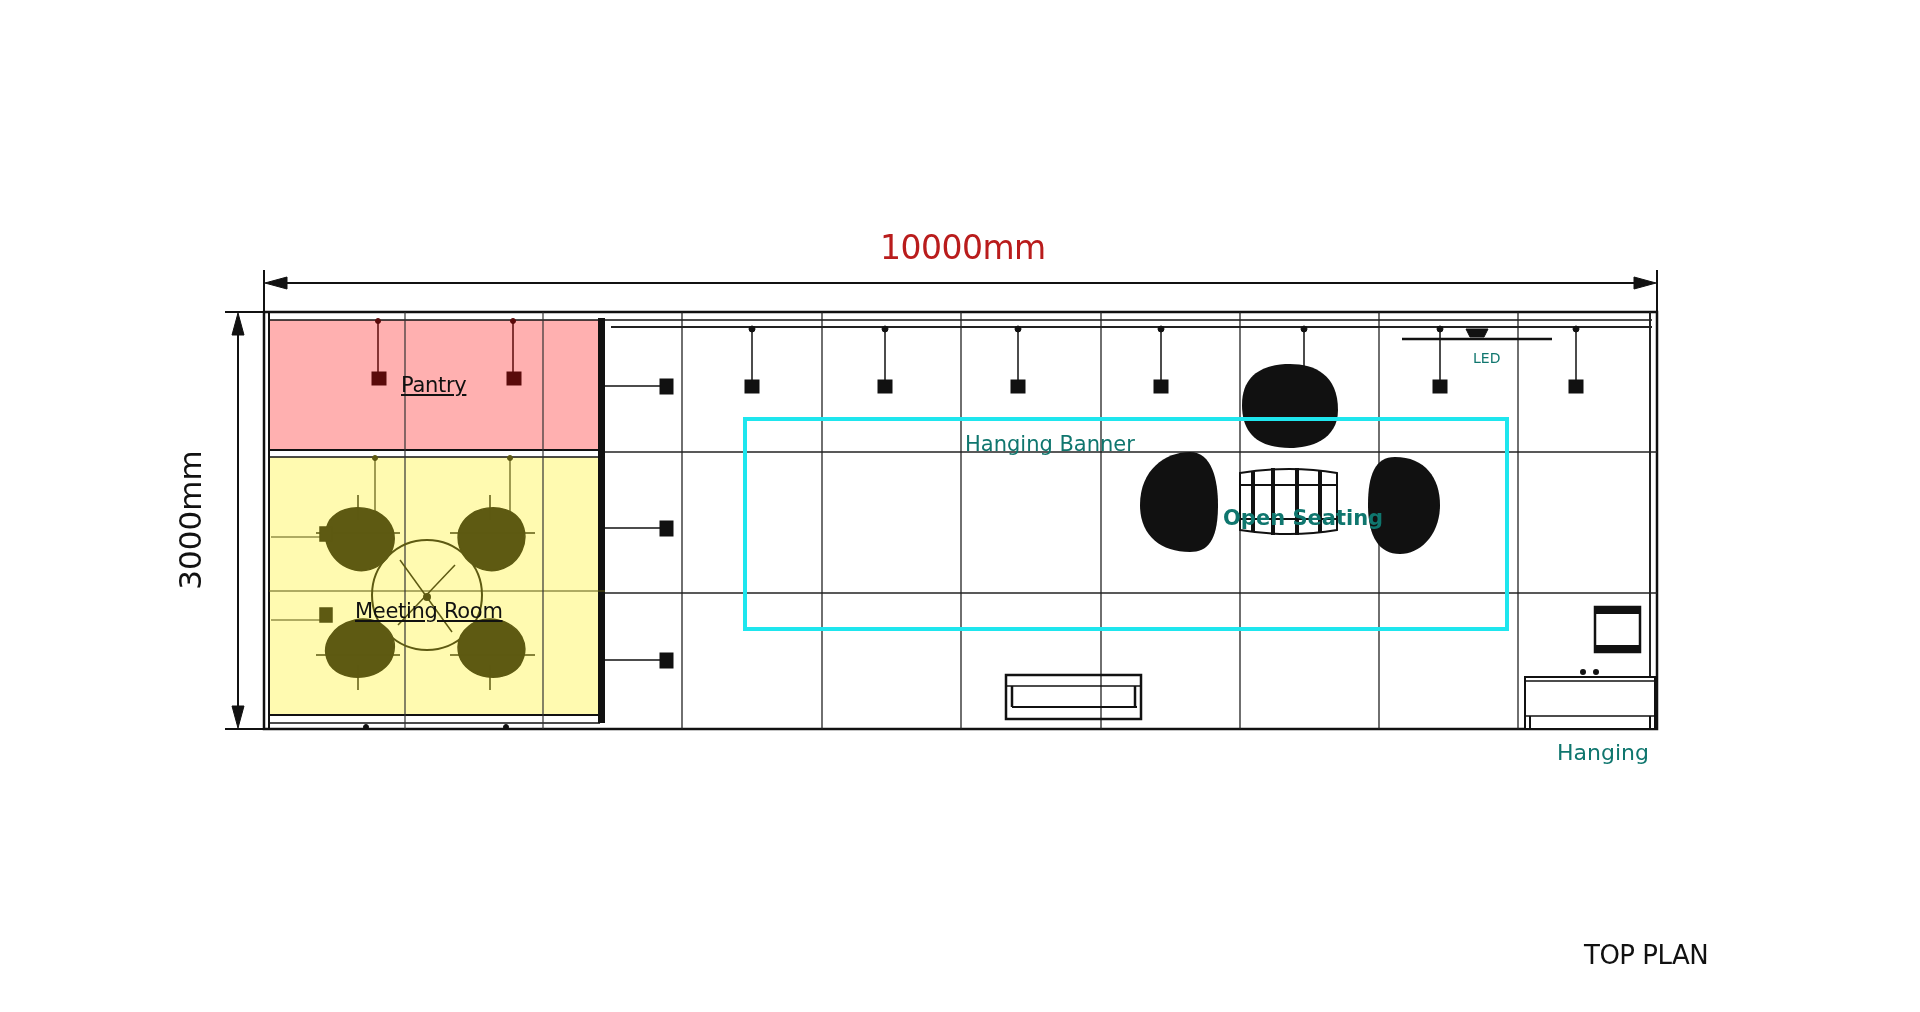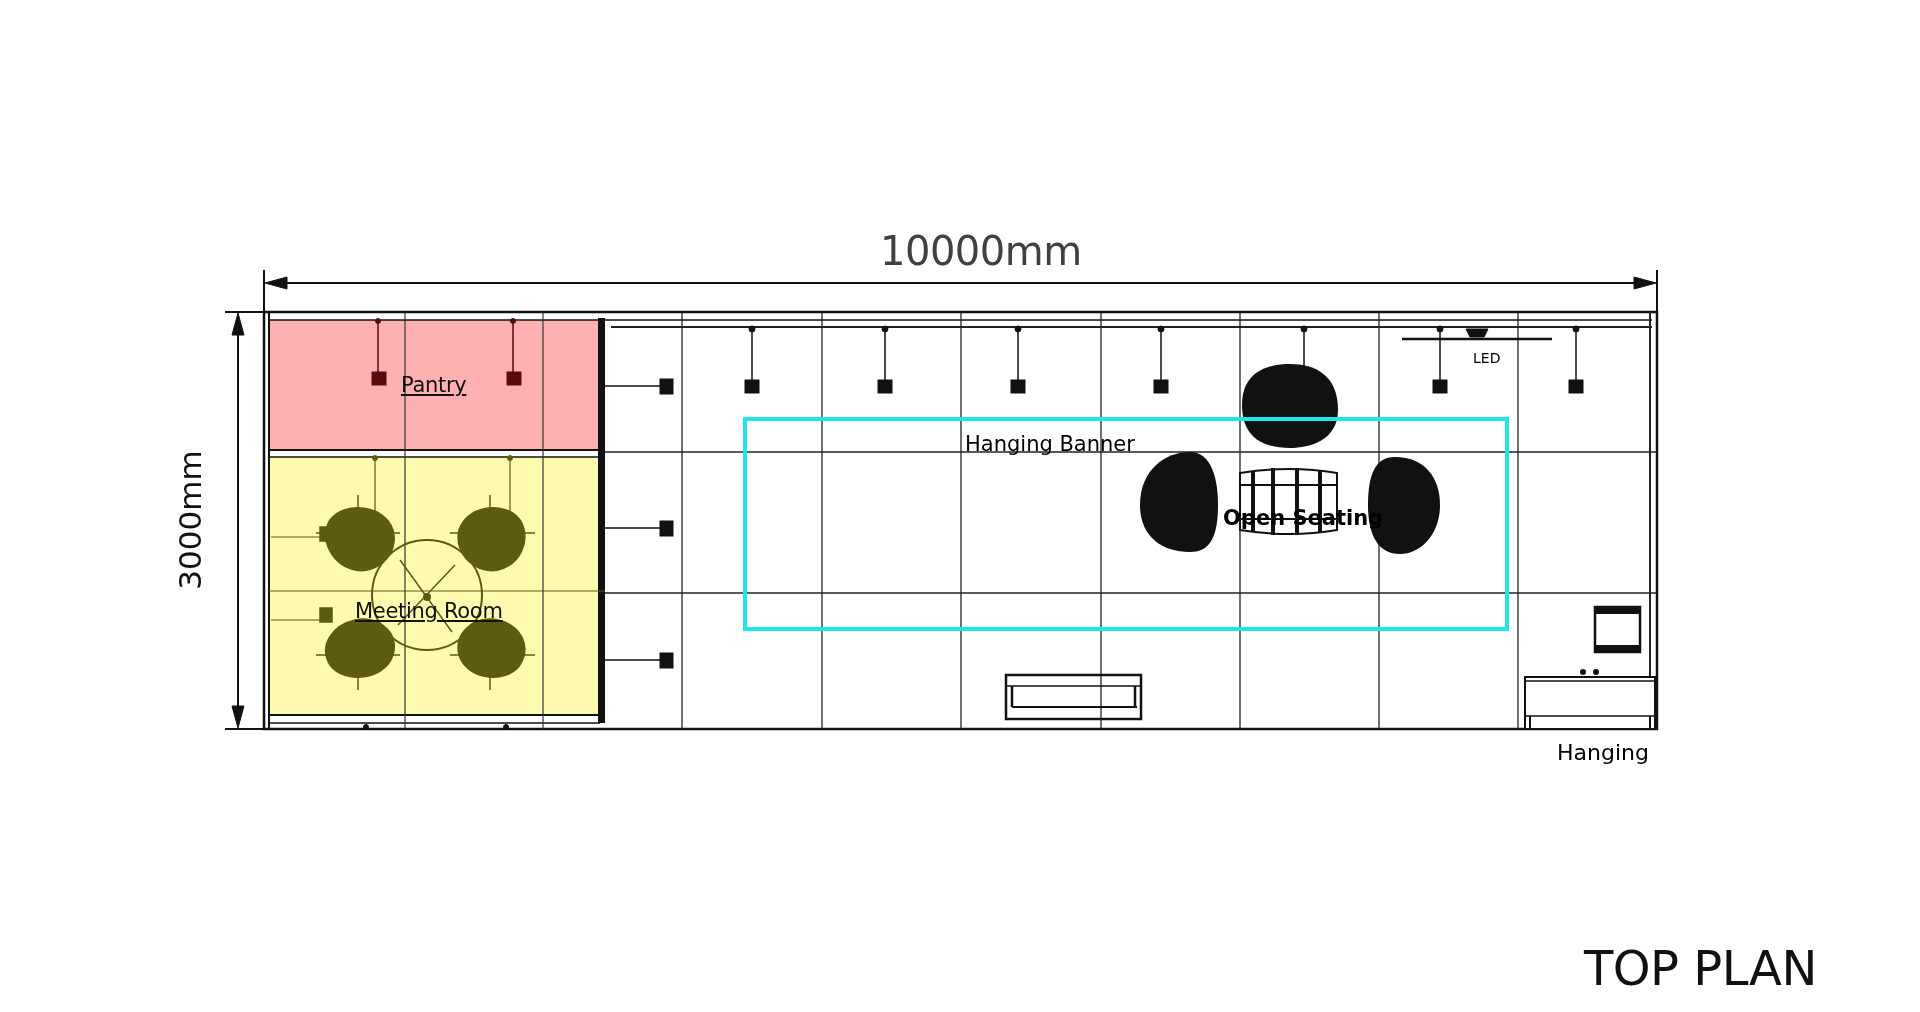--- a/index.html
+++ b/index.html
@@ -1,23 +1,23 @@
 <!DOCTYPE html>
 <html><head>
 <meta charset="utf-8">
 <style>
   html, body { margin:0; padding:0; background:#ffffff; }
   body { width:1920px; height:1012px; position:relative; overflow:hidden; font-family:"Liberation Sans", sans-serif; }
   svg.plan { position:absolute; left:0; top:0; }
   .lbl { position:absolute; white-space:nowrap; font-family:"DejaVu Sans", sans-serif; }
-  .dim-h { left:880px; top:228px; font-size:40px; color:#404040; letter-spacing:-0.5px; }
+  .dim-h { left:880px; top:228px; font-size:33px; color:#b91c1c; letter-spacing:-0.5px; }
   .dim-v { left:190px; top:520px; font-size:31px; color:#111; transform:translate(-50%,-50%) rotate(-90deg); transform-origin:center; }
   .room { font-size:21px; color:#111; letter-spacing:-0.3px;text-decoration:underline; }
-  .red { color:#000000; }
-  .title { left:1584px; top:940px; font-size:48px; color:#111; letter-spacing:-0.5px; }
+  .red { color:#0f766e; }
+  .title { left:1584px; top:940px; font-size:26px; color:#111; letter-spacing:-0.5px; }
 </style>
 </head>
 <body>
 
 <svg class="plan" width="1920" height="1012" viewBox="0 0 1920 1012">
 
   <g stroke="#111" fill="#111">
     <line x1="264" y1="270" x2="264" y2="312" stroke-width="2"></line>
     <line x1="1657" y1="270" x2="1657" y2="312" stroke-width="2"></line>
     <line x1="280" y1="283" x2="1640" y2="283" stroke-width="2"></line>

